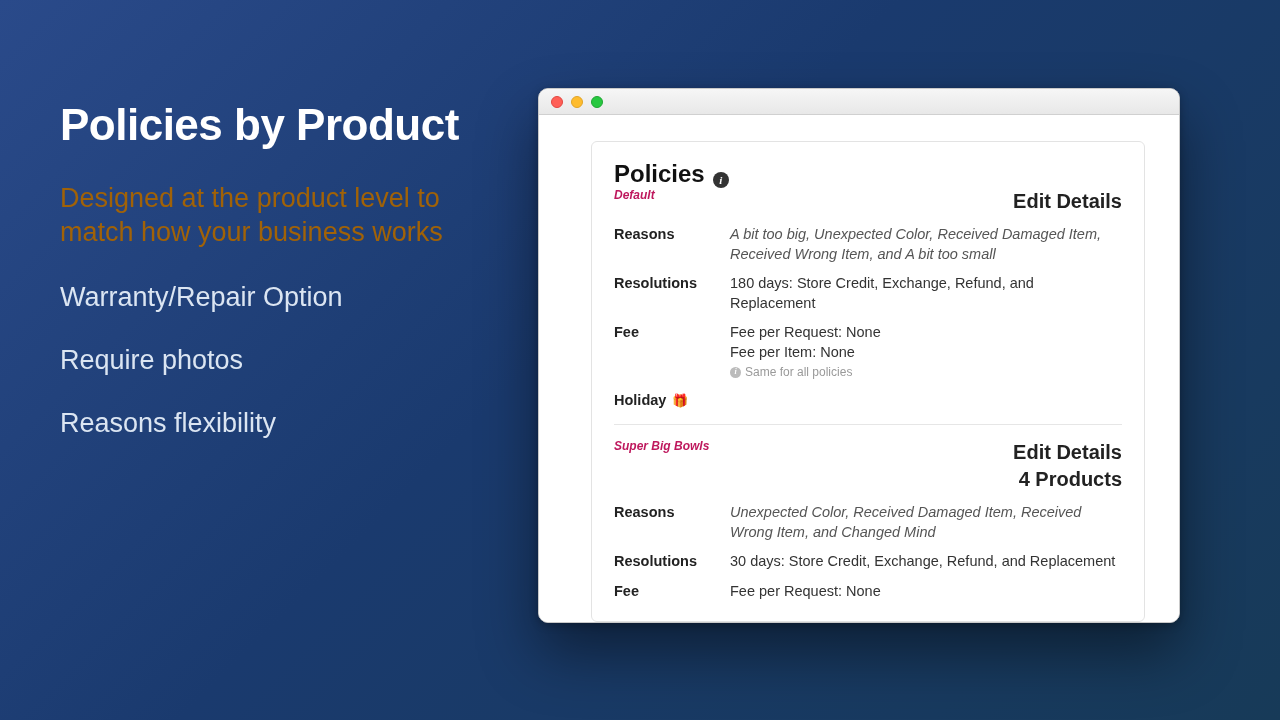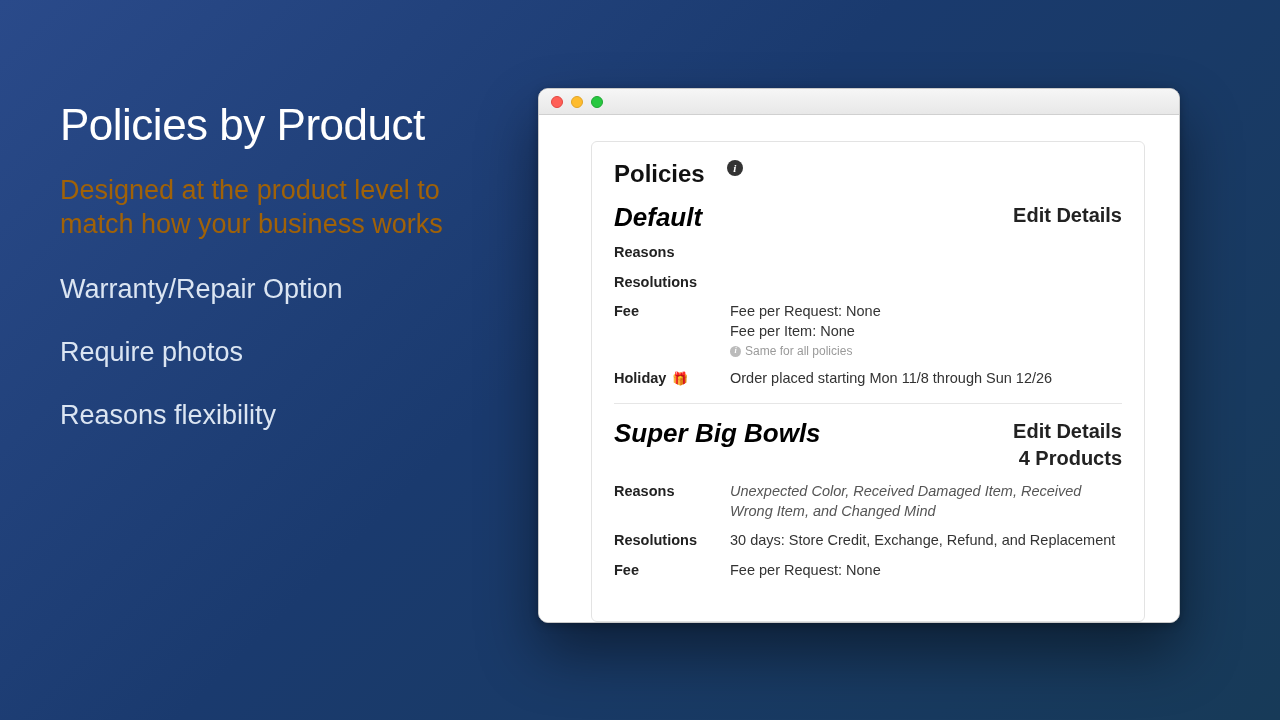--- a/index.html
+++ b/index.html
@@ -13,23 +13,23 @@
 
   .marketing {
     position: absolute;
     left: 60px;
     top: 100px;
     width: 450px;
     color: #fff;
   }
   .marketing h1 {
     font-size: 44px;
-    font-weight: 400;
+    font-weight: 700;
     letter-spacing: -0.5px;
-    margin-bottom: 24px;
+    margin-bottom: 32px;
     color: #fff;
   }
   .marketing .subtitle {
     font-size: 27px;
     font-weight: 400;
     line-height: 1.25;
     color: #a16207;
     margin-bottom: 30px;
   }
   .marketing .bullet {
@@ -77,44 +77,44 @@
     padding: 18px 22px 0 22px;
     height: 100%;
     overflow: hidden;
   }
 
   .panel-title {
     font-size: 24px;
     font-weight: 800;
     color: #111;
     display: flex;
-    align-items: flex-start;
-    gap: 22px;
-    margin-bottom: 14px;
+    align-items: flex-end;
+    gap: 8px;
+    margin-bottom: 0;
   }
   .info-circle {
     width: 16px; height: 16px; border-radius: 50%;
     background: #333; color: #fff;
     font-size: 11px; font-weight: 800;
     display: inline-flex; align-items: center; justify-content: center;
     font-family: Georgia, serif;
     font-style: italic;
   }
 
   .section-head {
     display: flex;
     justify-content: space-between;
     align-items: flex-start;
     margin-bottom: 10px;
   }
   .section-name {
-    font-size: 26px;
+    font-size: 12px;
     font-weight: 700;
     font-style: italic;
-    color: #000000;
+    color: #be185d;
   }
   .section-actions {
     text-align: right;
     font-size: 20px;
     font-weight: 700;
     color: #222;
     line-height: 1.35;
   }
   .section-actions .sub { font-weight: 700; }
 
@@ -191,45 +191,46 @@
 
         <div class="section-head">
           <div class="section-name">Default</div>
           <div class="section-actions">
             <div>Edit Details</div>
           </div>
         </div>
 
         <div class="row">
           <div class="label">Reasons</div>
+          <div class="value italic">A bit too big, Unexpected Color, Received Damaged Item, Received Wrong Item, and A bit too small</div>
         </div>
 
         <div class="row">
           <div class="label">Resolutions</div>
+          <div class="value">180 days: Store Credit, Exchange, Refund, and Replacement</div>
         </div>
 
         <div class="row">
           <div class="label">Fee</div>
           <div class="value">
             <div>Fee per Request: None</div>
             <div>Fee per Item: None</div>
             <div class="hint">
               <span class="mini-info">i</span>
               <span>Same for all policies</span>
             </div>
           </div>
         </div>
 
         <div class="row">
           <div class="label">
             <span>Holiday</span>
             <span class="gift-icon">🎁</span>
           </div>
           <div class="value">
-            <div>Order placed starting Mon 11/8 through Sun 12/26</div>
           </div>
         </div>
 
         <hr class="sep">
 
         <div class="section-head">
           <div class="section-name">Super Big Bowls</div>
           <div class="section-actions">
             <div>Edit Details</div>
             <div class="sub">4 Products</div>

